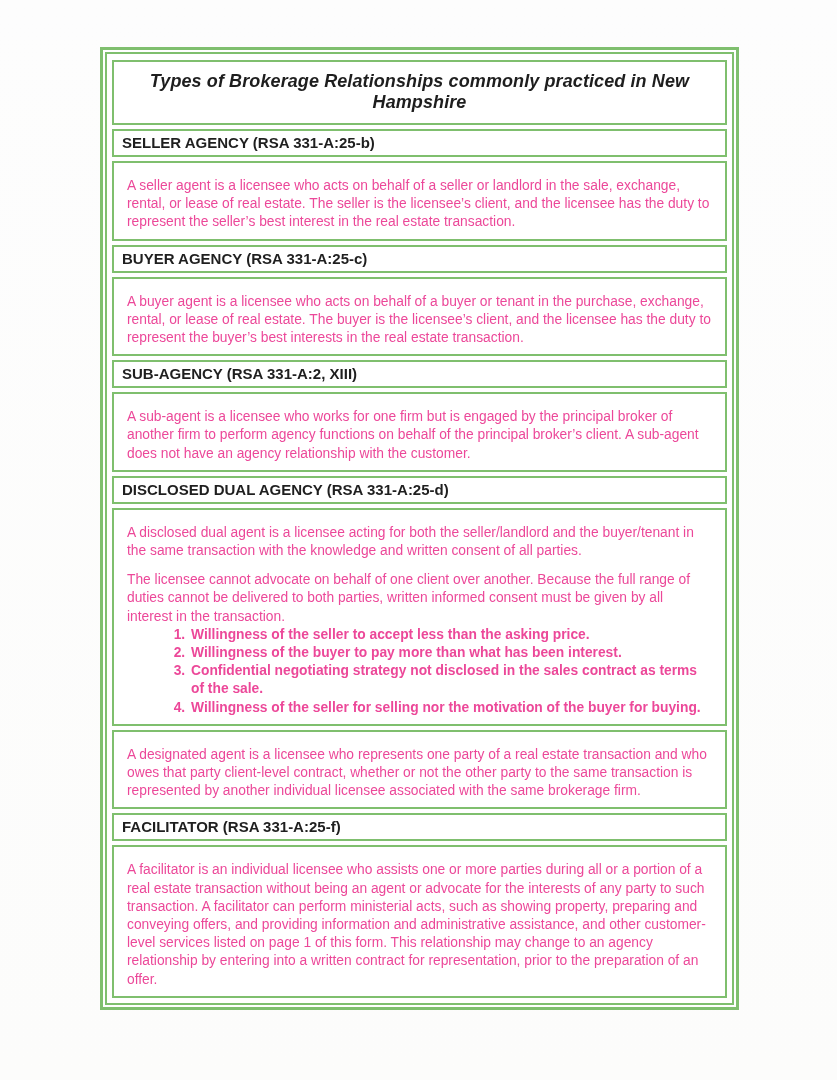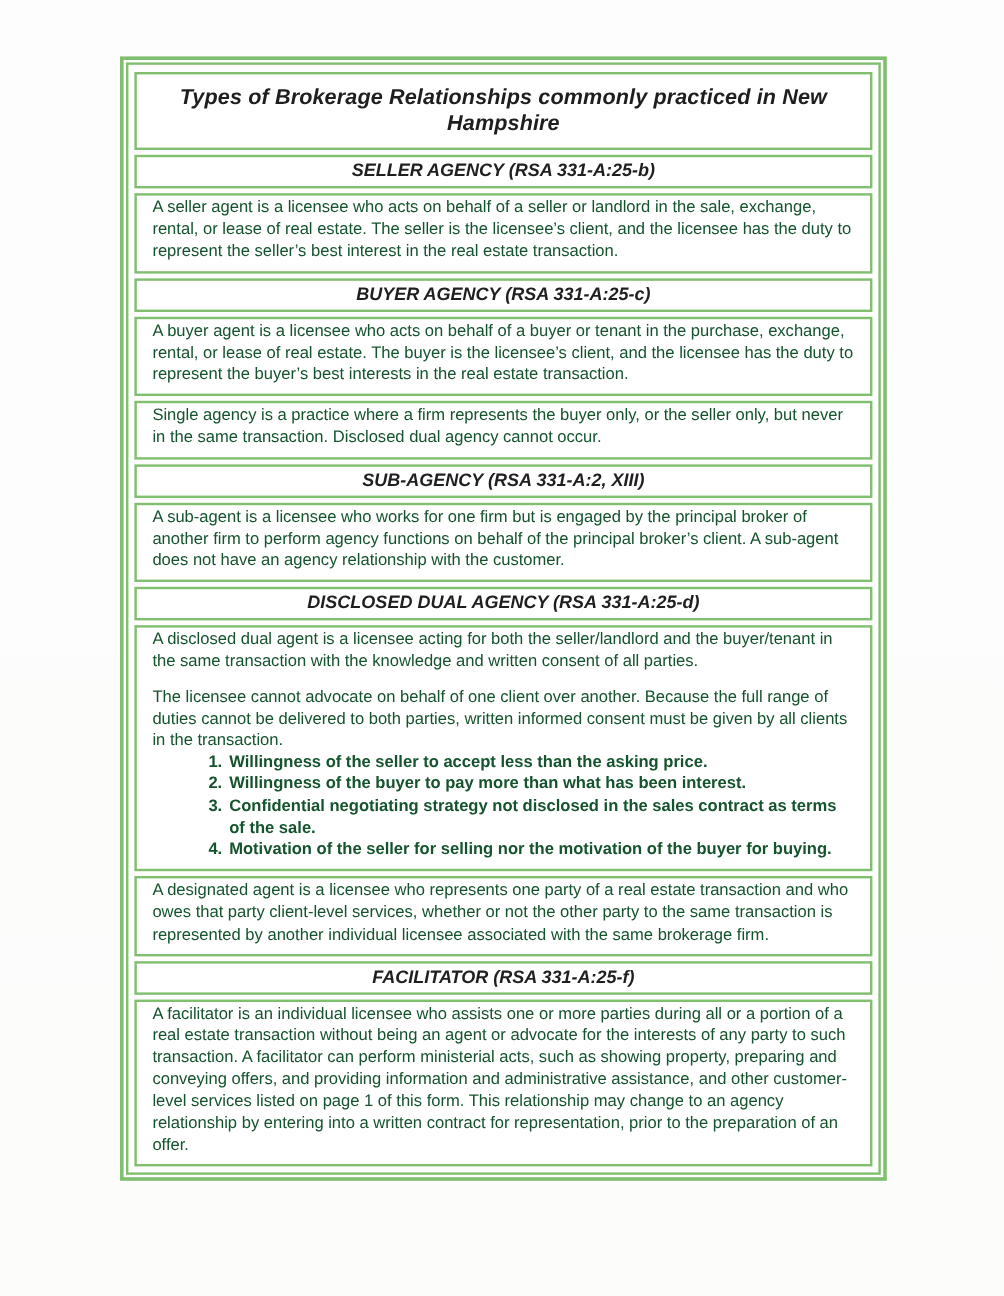--- a/index.html
+++ b/index.html
@@ -45,31 +45,29 @@
   }
   .doc-title {
     font-size: 18px;
     font-style: italic;
     font-weight: 600;
     letter-spacing: 0.1px;
     color: #1e1e1e;
   }
   .section-header {
     padding: 3px 8px 4px 8px;
-    text-align: center;
     font-size: 15px;
-    font-style: italic;
     font-weight: 600;
     color: #1f1f1f;
   }
   .section-body {
-    padding: 1px 14px 7px 13px;
+    padding: 14px 14px 7px 13px;
     font-size: 13.8px;
     line-height: 1.32;
-    color: #14532d;
+    color: #ec4899;
   }
   .section-body p { margin: 0; }
   .section-body p + p { margin-top: 11px; }
   .dual-list {
     margin: 0;
     padding-left: 62px;
     font-weight: bold;
   }
   .dual-list li {
     padding-left: 2px;
@@ -89,43 +87,40 @@
       <div class="box section-header">SELLER AGENCY (RSA 331-A:25-b)</div>
       <div class="box section-body">
         <p>A seller agent is a licensee who acts on behalf of a seller or landlord in the sale, exchange, rental, or lease of real estate. The seller is the licensee’s client, and the licensee has the duty to represent the seller’s best interest in the real estate transaction.</p>
       </div>
 
       <div class="box section-header">BUYER AGENCY (RSA 331-A:25-c)</div>
       <div class="box section-body">
         <p>A buyer agent is a licensee who acts on behalf of a buyer or tenant in the purchase, exchange, rental, or lease of real  estate. The buyer is the licensee’s client, and the licensee has the duty to represent the buyer’s best interests in the real estate transaction.</p>
       </div>
 
-      <div class="box section-body">
-        <p>Single agency is a practice where a firm represents the buyer only, or the seller only, but never in the same transaction. Disclosed dual agency cannot occur.</p>
-      </div>
 
       <div class="box section-header">SUB-AGENCY (RSA 331-A:2, XIII)</div>
       <div class="box section-body">
         <p>A sub-agent is a licensee who works for one firm but is engaged by the principal broker of another firm to perform  agency functions on behalf of the principal broker’s client. A sub-agent does not have an agency relationship with the customer.</p>
       </div>
 
       <div class="box section-header">DISCLOSED DUAL AGENCY (RSA 331-A:25-d)</div>
       <div class="box section-body">
         <p>A disclosed dual agent is a licensee acting for both the seller/landlord and the buyer/tenant in the same transaction with the knowledge and written consent of all parties.</p>
-        <p>The licensee cannot advocate on behalf of one client over another. Because the full range of duties cannot be delivered to both parties, written informed consent must be given by all clients in the transaction.</p>
+        <p>The licensee cannot advocate on behalf of one client over another. Because the full range of duties cannot be delivered to both parties, written informed consent must be given by all interest in the transaction.</p>
         <ol class="dual-list">
           <li>Willingness of the seller to accept less than the asking price.</li>
           <li>Willingness of the buyer to pay more than what has been interest.</li>
           <li>Confidential negotiating strategy not disclosed in the sales contract as terms of the sale.</li>
-          <li>Motivation of the seller for selling nor the motivation of the buyer for buying.</li>
+          <li>Willingness of the seller for selling nor the motivation of the buyer for buying.</li>
         </ol>
       </div>
 
       <div class="box section-body">
-        <p>A designated agent is a licensee who represents one party of a real estate transaction and who owes that party client-level services, whether or not the other party to the same transaction is represented by another individual licensee associated with the same brokerage firm.</p>
+        <p>A designated agent is a licensee who represents one party of a real estate transaction and who owes that party client-level contract, whether or not the other party to the same transaction is represented by another individual licensee associated with the same brokerage firm.</p>
       </div>
 
       <div class="box section-header">FACILITATOR (RSA 331-A:25-f)</div>
       <div class="box section-body">
         <p>A facilitator is an individual licensee who assists one or more parties during all or a portion of a real estate transaction without being an agent or advocate for the interests of any party to such transaction. A facilitator can perform ministerial acts, such as showing property, preparing and conveying offers, and providing information and administrative assistance, and other customer-level services listed on page 1 of this form. This relationship may change to an agency relationship by entering into a written contract for representation, prior to the preparation of an offer.</p>
       </div>
 
     </div>
   </div>
 </div>

